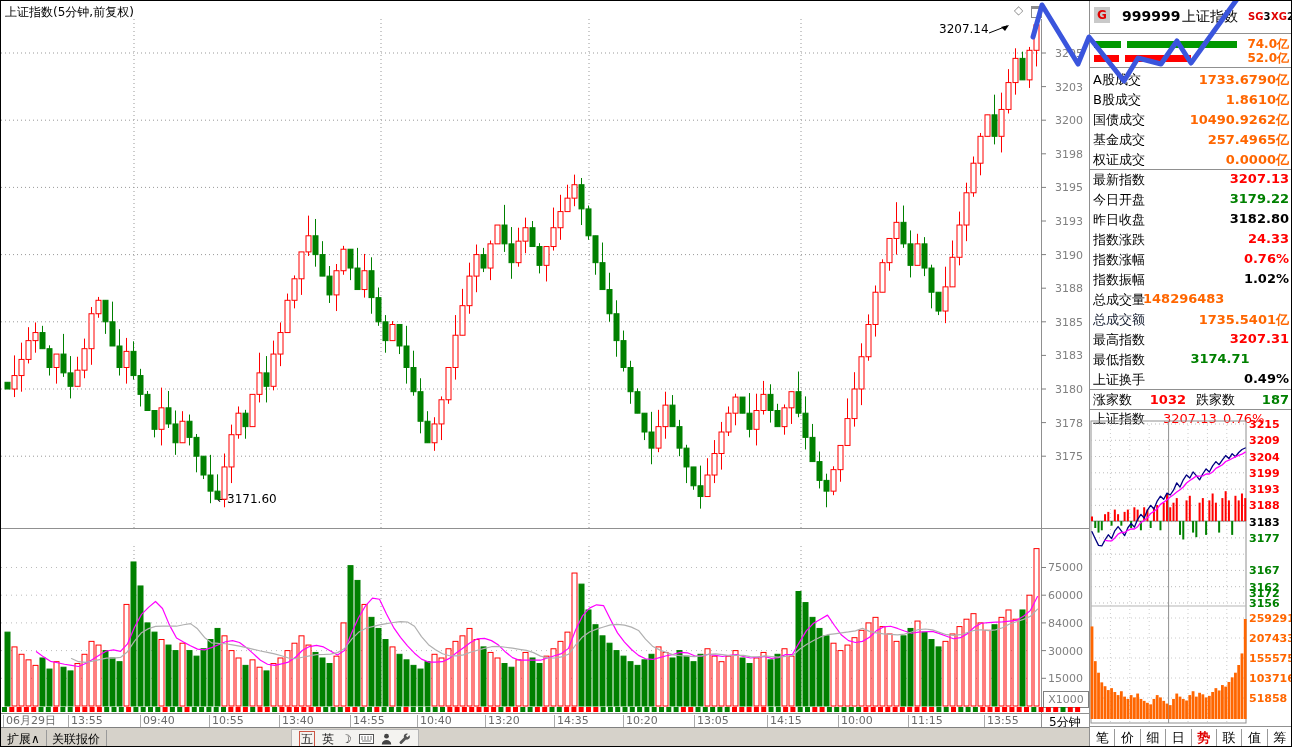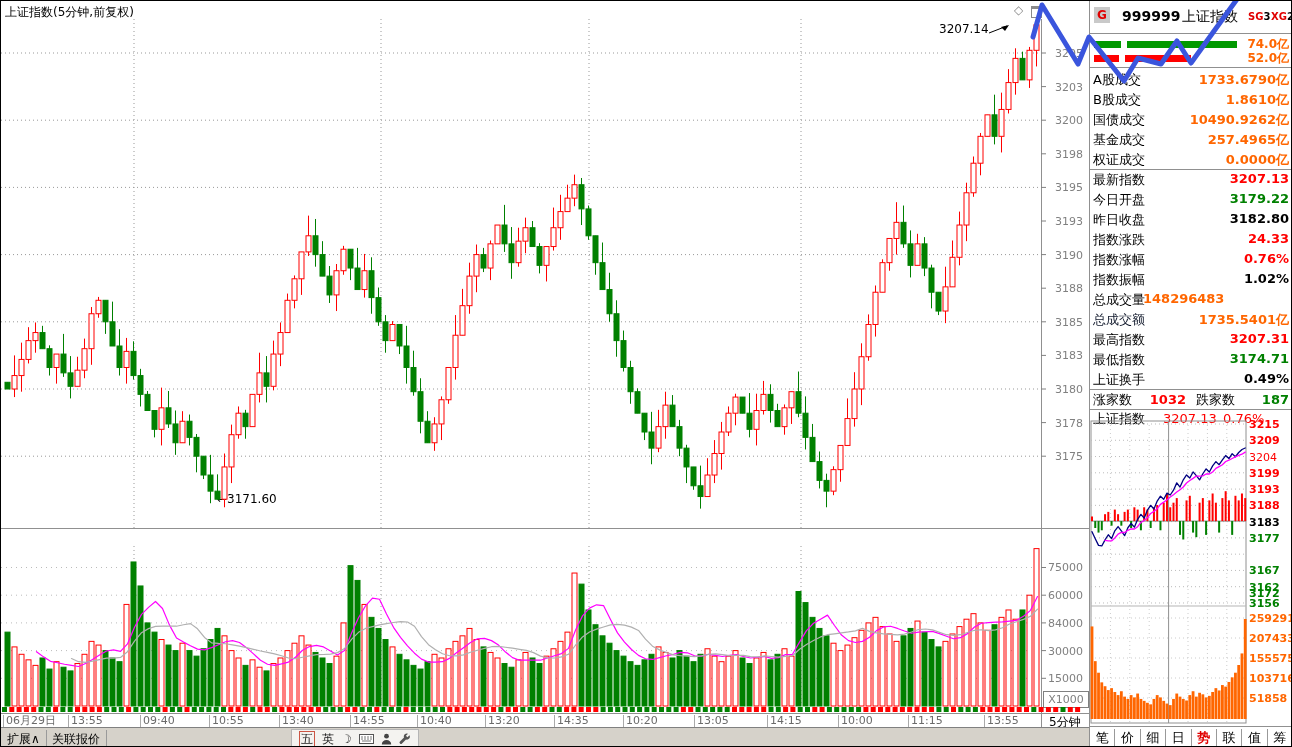--- a/index.html
+++ b/index.html
@@ -901,21 +901,21 @@
     <div class="abs time-lbl" style="left:484px;top:714px;font-size:11px;color:#6a6a6a;">13:20</div>
     <div class="abs time-lbl" style="left:553px;top:714px;font-size:11px;color:#6a6a6a;">14:35</div>
     <div class="abs time-lbl" style="left:622px;top:714px;font-size:11px;color:#6a6a6a;">10:20</div>
     <div class="abs time-lbl" style="left:693px;top:714px;font-size:11px;color:#6a6a6a;">13:05</div>
     <div class="abs time-lbl" style="left:766px;top:714px;font-size:11px;color:#6a6a6a;">14:15</div>
     <div class="abs time-lbl" style="left:837px;top:714px;font-size:11px;color:#6a6a6a;">10:00</div>
     <div class="abs time-lbl" style="left:907px;top:714px;font-size:11px;color:#6a6a6a;">11:15</div>
     <div class="abs time-lbl" style="left:983px;top:714px;font-size:11px;color:#6a6a6a;">13:55</div>
     <div class="abs" style="left:1248px;top:417px;font-size:11px;font-weight:bold;color:#ff0000;">3215</div>
     <div class="abs" style="left:1248px;top:433.27px;font-size:11px;font-weight:bold;color:#ff0000;">3209</div>
-    <div class="abs" style="left:1248px;top:449.54px;font-size:11px;font-weight:normal;color:#ff0000;">3204</div>
+    <div class="abs" style="left:1248px;top:449.54px;font-size:11px;font-weight:bold;color:#ff0000;">3204</div>
     <div class="abs" style="left:1248px;top:465.81px;font-size:11px;font-weight:bold;color:#ff0000;">3199</div>
     <div class="abs" style="left:1248px;top:482.08px;font-size:11px;font-weight:bold;color:#ff0000;">3193</div>
     <div class="abs" style="left:1248px;top:498.35px;font-size:11px;font-weight:bold;color:#ff0000;">3188</div>
     <div class="abs" style="left:1248px;top:514.62px;font-size:11px;font-weight:bold;color:#000;">3183</div>
     <div class="abs" style="left:1248px;top:530.89px;font-size:11px;font-weight:bold;color:#008000;">3177</div>
     <div class="abs" style="left:1248px;top:547.16px;font-size:11px;font-weight:bold;color:#008000;margin-top:39px;">3172</div>
     <div class="abs" style="left:1248px;top:563.4300000000001px;font-size:11px;font-weight:bold;color:#008000;">3167</div>
     <div class="abs" style="left:1248px;top:579.7px;font-size:11px;font-weight:bold;color:#008000;">3162</div>
     <div class="abs" style="left:1248px;top:595.97px;font-size:11px;font-weight:bold;color:#008000;">3156</div>
     <div class="abs" style="left:1248px;top:611px;font-size:11px;font-weight:bold;color:#ff6600;">259291</div>
@@ -945,21 +945,21 @@
     <div class="abs" style="left:1150px;top:250px;width:138px;text-align:right;font-size:13px;font-weight:bold;color:#ff0000;">0.76%</div>
     <div class="abs" style="left:1092px;top:270px;font-size:13px;color:#000;">指数振幅</div>
     <div class="abs" style="left:1150px;top:270px;width:138px;text-align:right;font-size:13px;font-weight:bold;color:#000;">1.02%</div>
     <div class="abs" style="left:1092px;top:290px;font-size:13px;color:#000;">总成交量</div>
     <div class="abs" style="left:1142px;top:290px;width:138px;text-align:left;font-size:13px;font-weight:bold;color:#ff6600;">148296483</div>
     <div class="abs" style="left:1092px;top:310px;font-size:13px;color:#0f172a;">总成交额</div>
     <div class="abs" style="left:1150px;top:310px;width:138px;text-align:right;font-size:13px;font-weight:bold;color:#ff6600;">1735.5401亿</div>
     <div class="abs" style="left:1092px;top:330px;font-size:13px;color:#000;">最高指数</div>
     <div class="abs" style="left:1150px;top:330px;width:138px;text-align:right;font-size:13px;font-weight:bold;color:#ff0000;">3207.31</div>
     <div class="abs" style="left:1092px;top:350px;font-size:13px;color:#000;">最低指数</div>
-    <div class="abs" style="left:1150px;top:350px;width:138px;text-align:right;font-size:13px;font-weight:bold;color:#008000;">3174.71</div>
+    <div class="abs" style="left:1150px;top:350px;width:138px;text-align:center;font-size:13px;font-weight:bold;color:#008000;">3174.71</div>
     <div class="abs" style="left:1092px;top:370px;font-size:13px;color:#000;">上证换手</div>
     <div class="abs" style="left:1150px;top:370px;width:138px;text-align:right;font-size:13px;font-weight:bold;color:#000;">0.49%</div>
     <div class="abs" style="left:1089px;top:728px;width:24.375px;height:18px;text-align:center;font-size:13px;line-height:18px;border-right:1px solid #999;color:#000;font-weight:normal;">笔</div>
     <div class="abs" style="left:1114.375px;top:728px;width:24.375px;height:18px;text-align:center;font-size:13px;line-height:18px;border-right:1px solid #999;color:#000;font-weight:normal;">价</div>
     <div class="abs" style="left:1139.75px;top:728px;width:24.375px;height:18px;text-align:center;font-size:13px;line-height:18px;border-right:1px solid #999;color:#000;font-weight:normal;">细</div>
     <div class="abs" style="left:1165.125px;top:728px;width:24.375px;height:18px;text-align:center;font-size:13px;line-height:18px;border-right:1px solid #999;color:#000;font-weight:normal;">日</div>
     <div class="abs" style="left:1190.5px;top:728px;width:24.375px;height:18px;text-align:center;font-size:13px;line-height:18px;border-right:1px solid #999;color:#e00000;font-weight:bold;">势</div>
     <div class="abs" style="left:1215.875px;top:728px;width:24.375px;height:18px;text-align:center;font-size:13px;line-height:18px;border-right:1px solid #999;color:#000;font-weight:normal;">联</div>
     <div class="abs" style="left:1241.25px;top:728px;width:24.375px;height:18px;text-align:center;font-size:13px;line-height:18px;border-right:1px solid #999;color:#000;font-weight:normal;">值</div>
     <div class="abs" style="left:1266.625px;top:728px;width:24.375px;height:18px;text-align:center;font-size:13px;line-height:18px;border-right:1px solid #999;color:#000;font-weight:normal;">筹</div>

